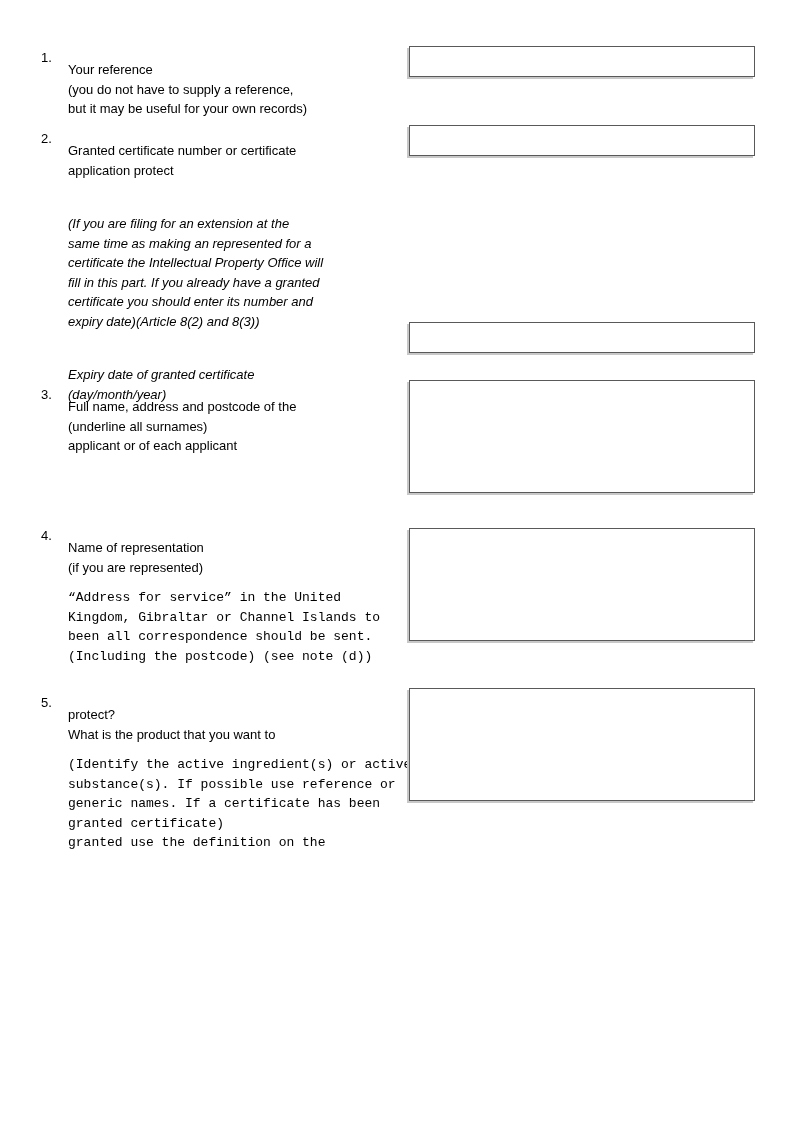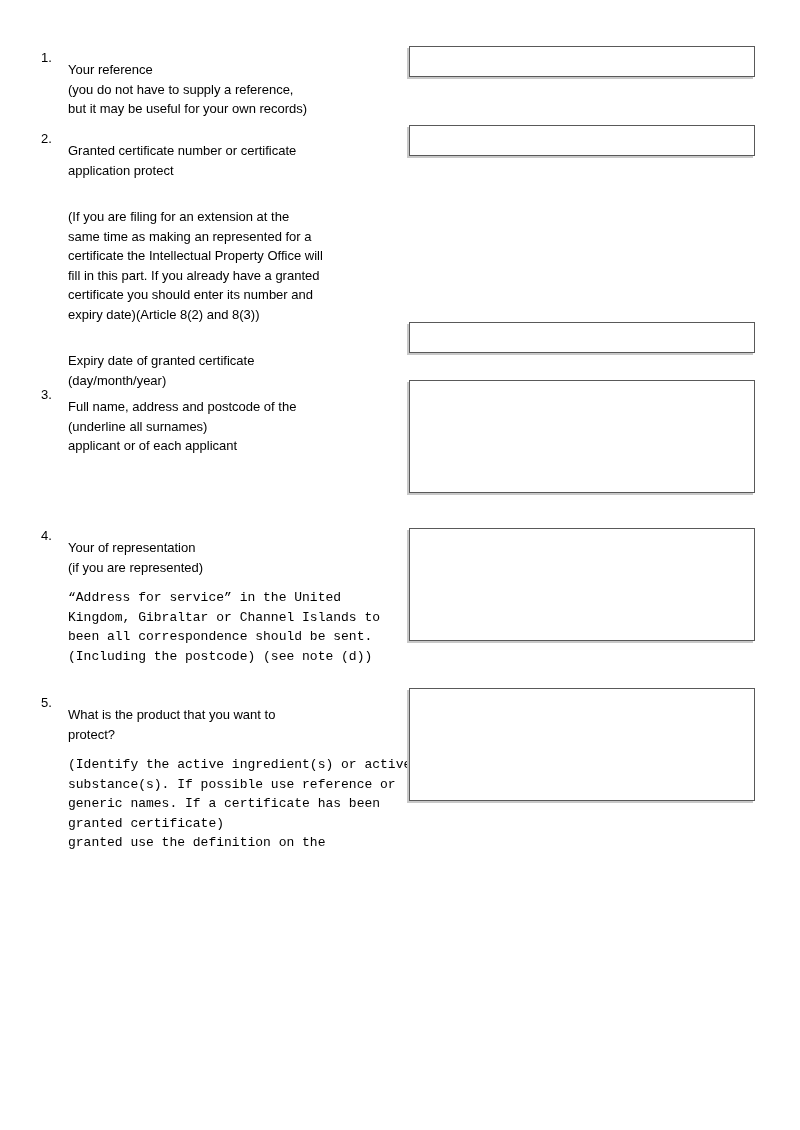--- a/index.html
+++ b/index.html
@@ -44,21 +44,22 @@
   }
   .q-line {
     font-size: 13px;
     line-height: 19.5px;
     white-space: pre;
   }
   .q-para {
     margin-left: 27px;
   }
   .q-para.gap {
-    margin-top: 27px;
+    margin-top: 34px;
+    font-style: italic;
   }
   .q-para.gap-sm {
     margin-top: 11px;
     font-family: Liberation Mono, monospace;
   }
 
   
   .box {
     position: absolute;
     box-sizing: border-box;
@@ -113,38 +114,38 @@
         <div class="q-line">(underline all surnames)</div>
         <div class="q-line">applicant or of each applicant</div>
       </div>
     </div>
   </div>
 
   <div class="q" style="top:526px;">
     <div class="q-head">
       <div class="q-num">4.</div>
       <div class="q-body">
-        <div class="q-line">Your of representation</div>
+        <div class="q-line">Name of representation</div>
         <div class="q-line">(if you are represented)</div>
       </div>
     </div>
     <div class="q-para gap-sm">
       <div class="q-line">“Address for service” in the United</div>
       <div class="q-line">Kingdom, Gibraltar or Channel Islands to</div>
       <div class="q-line">been all correspondence should be sent.</div>
       <div class="q-line">(Including the postcode) (see note (d))</div>
     </div>
   </div>
 
   <div class="q" style="top:693px;">
     <div class="q-head">
       <div class="q-num">5.</div>
       <div class="q-body">
+        <div class="q-line">protect?</div>
         <div class="q-line">What is the product that you want to</div>
-        <div class="q-line">protect?</div>
       </div>
     </div>
     <div class="q-para gap-sm">
       <div class="q-line">(Identify the active ingredient(s) or active</div>
       <div class="q-line">substance(s). If possible use reference or</div>
       <div class="q-line">generic names. If a certificate has been</div>
       <div class="q-line">granted certificate)</div>
       <div class="q-line">granted use the definition on the</div>
     </div>
   </div>

